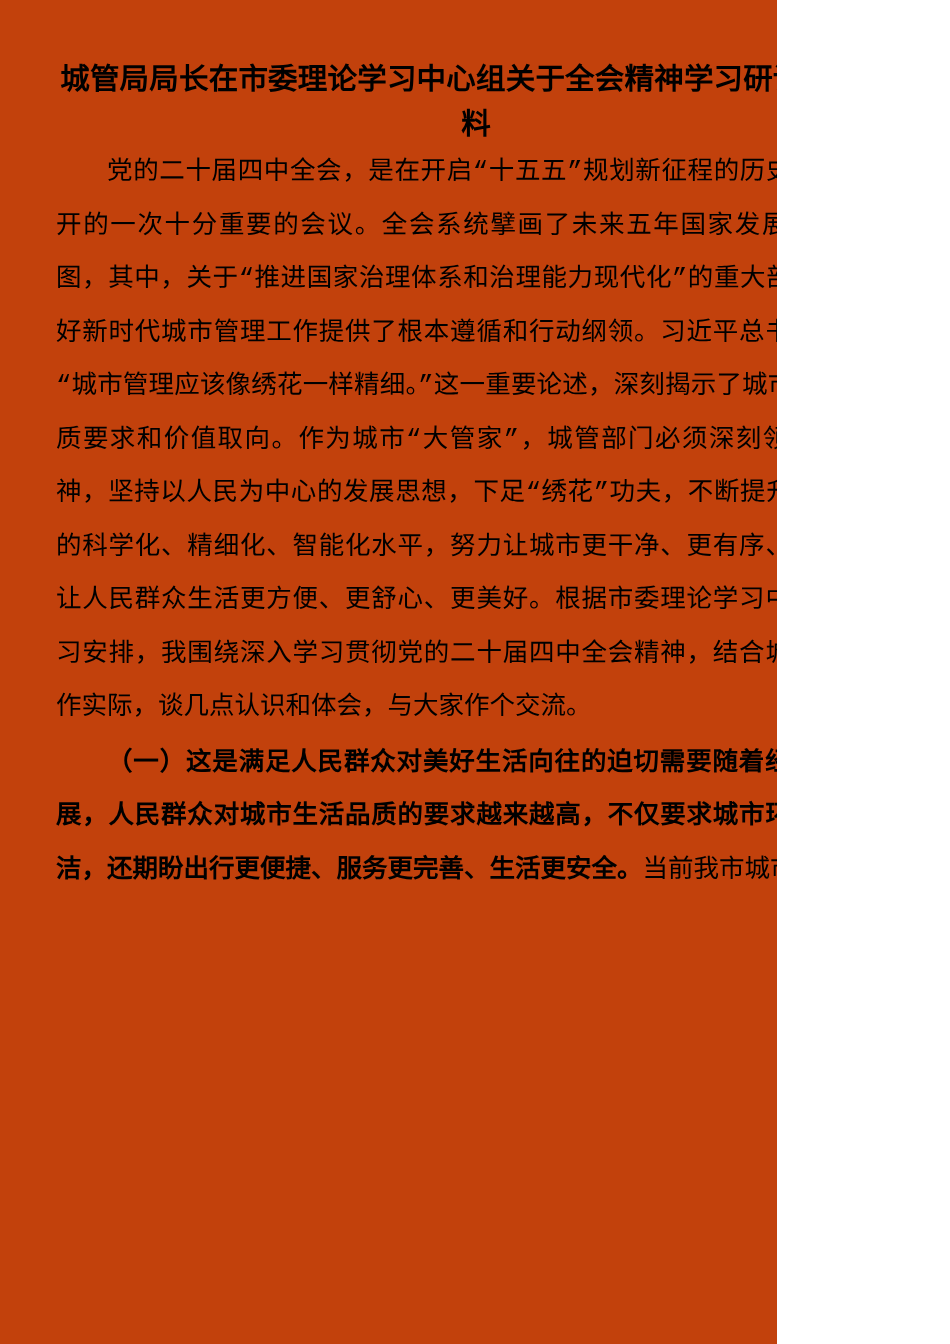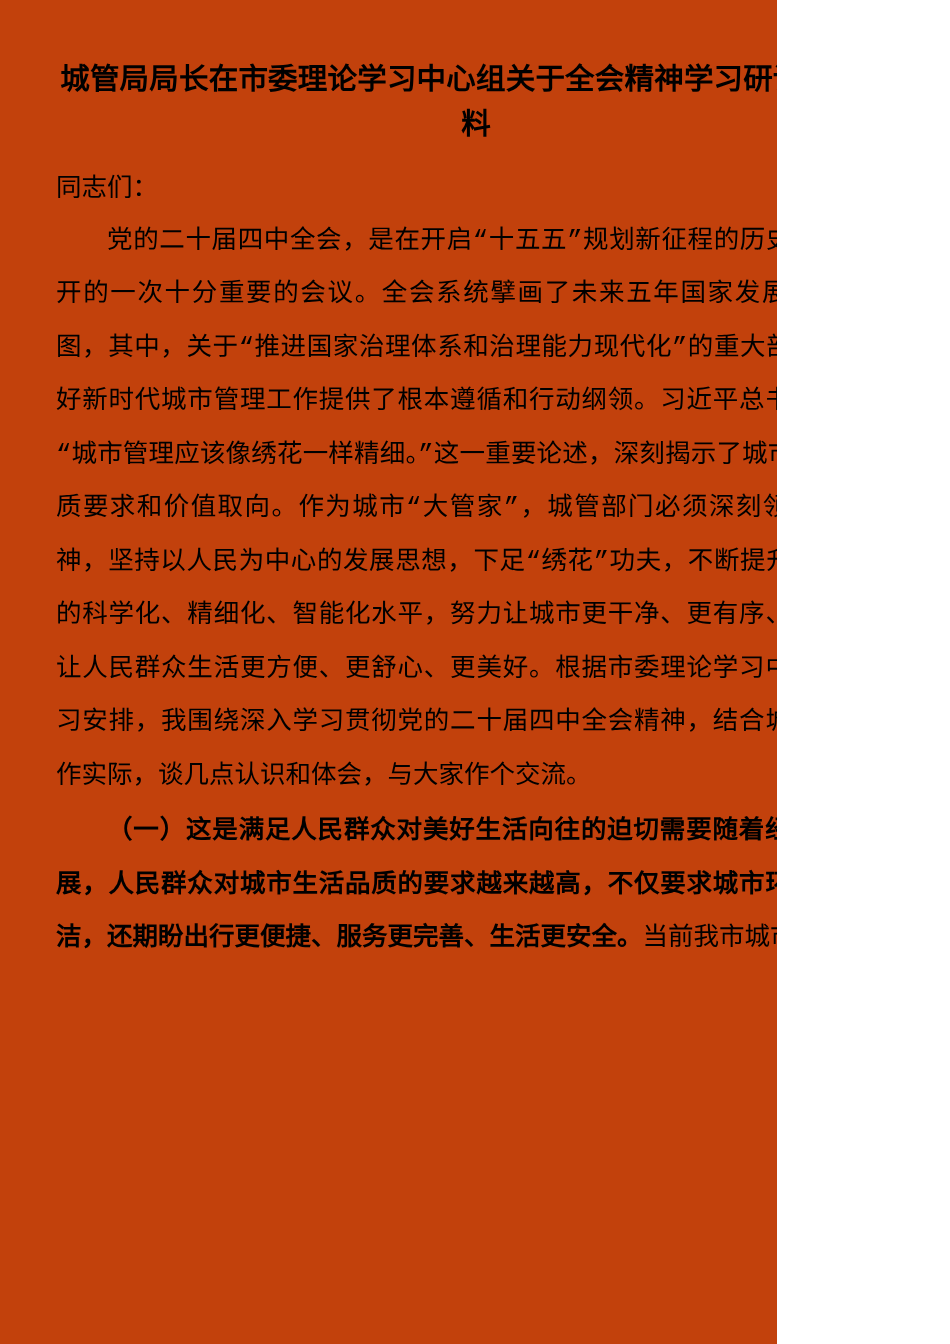--- a/index.html
+++ b/index.html
@@ -70,21 +70,20 @@
   }
 </style>
 </head>
 <body>
 
 <div class="page">
   <div class="content">
 
     <h1 class="doc-title">城管局局长在市委理论学习中心组关于全会精神学习研讨发言材料</h1>
 
-    <p class="para salutation">同志们：</p>
 
     <p class="para indent">党的二十届四中全会，是在开启“十五五”规划新征程的历史节点上召开的一次十分重要的会议。全会系统擘画了未来五年国家发展的宏伟蓝图，其中，关于“推进国家治理体系和治理能力现代化”的重大部署，为做好新时代城市管理工作提供了根本遵循和行动纲领。习近平总书记指出，“城市管理应该像绣花一样精细。”这一重要论述，深刻揭示了城市管理的本质要求和价值取向。作为城市“大管家”，城管部门必须深刻领会全会精神，坚持以人民为中心的发展思想，下足“绣花”功夫，不断提升城市治理的科学化、精细化、智能化水平，努力让城市更干净、更有序、更安全，让人民群众生活更方便、更舒心、更美好。根据市委理论学习中心组的学习安排，我围绕深入学习贯彻党的二十届四中全会精神，结合城市管理工作实际，谈几点认识和体会，与大家作个交流。</p>
 
 
 
     <p class="para bold-lead"><span class="bold-run">（一）这是满足人民群众对美好生活向往的迫切需要随着经济社会发展，人民群众对城市生活品质的要求越来越高，不仅要求城市环境干净整洁，还期盼出行更便捷、服务更完善、生活更安全。</span><span class="tail-run">当前我市城市管理工</span></p>
 
   </div>
 </div>
 

